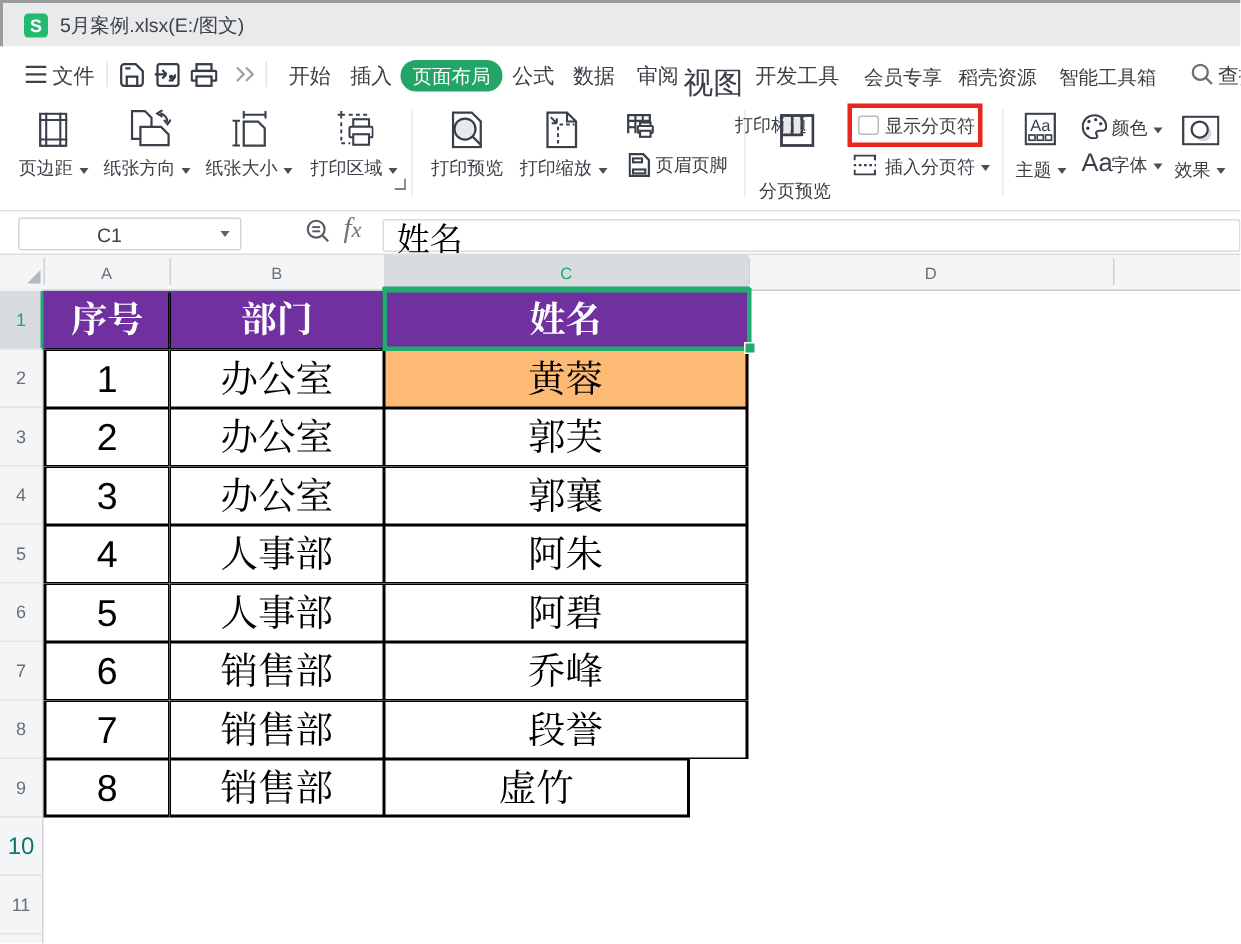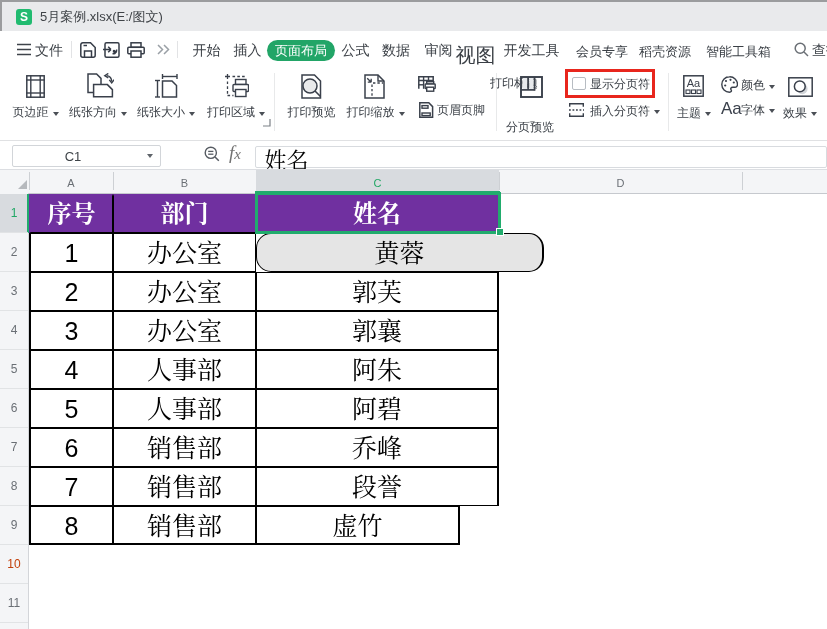--- a/index.html
+++ b/index.html
@@ -247,31 +247,31 @@
 <div class="abs" style="left:0;top:349.5px;width:28px;height:39.0px;line-height:39.0px;text-align:center;font-size:12px;color:#6a6f75;">5</div>
 <div class="abs" style="left:0;top:388.0px;width:28px;height:1px;background:#e1e3e5;"></div>
 <div class="abs" style="left:0;top:388.5px;width:28px;height:39.0px;line-height:39.0px;text-align:center;font-size:12px;color:#6a6f75;">6</div>
 <div class="abs" style="left:0;top:427.0px;width:28px;height:1px;background:#e1e3e5;"></div>
 <div class="abs" style="left:0;top:427.5px;width:28px;height:39.0px;line-height:39.0px;text-align:center;font-size:12px;color:#6a6f75;">7</div>
 <div class="abs" style="left:0;top:466.0px;width:28px;height:1px;background:#e1e3e5;"></div>
 <div class="abs" style="left:0;top:466.5px;width:28px;height:39.0px;line-height:39.0px;text-align:center;font-size:12px;color:#6a6f75;">8</div>
 <div class="abs" style="left:0;top:505.0px;width:28px;height:1px;background:#e1e3e5;"></div>
 <div class="abs" style="left:0;top:505.5px;width:28px;height:39.0px;line-height:39.0px;text-align:center;font-size:12px;color:#6a6f75;">9</div>
 <div class="abs" style="left:0;top:544.0px;width:28px;height:1px;background:#e1e3e5;"></div>
-<div class="abs" style="left:0;top:544.5px;width:28px;height:39.0px;line-height:39.0px;text-align:center;font-size:12px;color:#c2410c;">10</div>
+<div class="abs" style="left:0;top:544.5px;width:28px;height:39.0px;line-height:39.0px;text-align:center;font-size:16px;color:#0f766e;">10</div>
 <div class="abs" style="left:0;top:583.0px;width:28px;height:1px;background:#e1e3e5;"></div>
 <div class="abs" style="left:0;top:583.5px;width:28px;height:39.0px;line-height:39.0px;text-align:center;font-size:12px;color:#6a6f75;">11</div>
 <div class="abs" style="left:0;top:622.0px;width:28px;height:1px;background:#e1e3e5;"></div>
 
 <div class="abs" style="left:29px;top:193.5px;width:84px;height:39.0px;text-align:center;border-style:solid;border-color:#7030a0 #000 #000 #7030a0;border-width:2px 1px 1px 2px;background:#7030a0;color:#fff;font-weight:bold;line-height:35.0px;font-size:24px;font-family:'Liberation Sans','Noto Serif CJK SC',serif;">序号</div>
 <div class="abs" style="left:113px;top:193.5px;width:143px;height:39.0px;text-align:center;border-style:solid;border-color:#7030a0 #000 #000 #000;border-width:2px 1px 1px 1px;background:#7030a0;color:#fff;font-weight:bold;line-height:35.0px;font-size:24px;font-family:'Liberation Sans','Noto Serif CJK SC',serif;">部门</div>
 <div class="abs" style="left:256px;top:193.5px;width:243px;height:39.0px;text-align:center;border-style:solid;border-color:#7030a0;border-width:2px 2px 1px 1px;background:#7030a0;color:#fff;font-weight:bold;line-height:35.0px;font-size:24px;font-family:'Liberation Sans','Noto Serif CJK SC',serif;">姓名</div>
 <div class="abs" style="left:29px;top:232.5px;width:84px;height:39.0px;text-align:center;border-style:solid;border-color:#000;border-width:1px 1px 1px 2px;background:#fff;color:#000;line-height:38px;font-size:25px;font-family:'Liberation Sans','Noto Serif CJK SC',serif;">1</div>
 <div class="abs" style="left:113px;top:232.5px;width:143px;height:39.0px;text-align:center;border-style:solid;border-color:#000;border-width:1px 1px 1px 1px;background:#fff;color:#000;line-height:38px;font-size:25px;font-family:'Liberation Sans','Noto Serif CJK SC',serif;">办公室</div>
-<div class="abs" style="left:256px;top:232.5px;width:288px;height:39.0px;text-align:center;border-style:solid;border-color:#000;border-width:1px 2px 1px 1px;background:#e5e5e5;color:#000;line-height:38px;font-size:25px;font-family:'Liberation Sans','Noto Serif CJK SC',serif;border-radius:15px;">黄蓉</div>
+<div class="abs" style="left:256px;top:232.5px;width:243px;height:39.0px;text-align:center;border-style:solid;border-color:#000;border-width:1px 2px 1px 1px;background:#fdba74;color:#000;line-height:38px;font-size:25px;font-family:'Liberation Sans','Noto Serif CJK SC',serif;">黄蓉</div>
 <div class="abs" style="left:29px;top:271.5px;width:84px;height:39.0px;text-align:center;border-style:solid;border-color:#000;border-width:1px 1px 1px 2px;background:#fff;color:#000;line-height:38px;font-size:25px;font-family:'Liberation Sans','Noto Serif CJK SC',serif;">2</div>
 <div class="abs" style="left:113px;top:271.5px;width:143px;height:39.0px;text-align:center;border-style:solid;border-color:#000;border-width:1px 1px 1px 1px;background:#fff;color:#000;line-height:38px;font-size:25px;font-family:'Liberation Sans','Noto Serif CJK SC',serif;">办公室</div>
 <div class="abs" style="left:256px;top:271.5px;width:243px;height:39.0px;text-align:center;border-style:solid;border-color:#000;border-width:1px 2px 1px 1px;background:#fff;color:#000;line-height:38px;font-size:25px;font-family:'Liberation Sans','Noto Serif CJK SC',serif;">郭芙</div>
 <div class="abs" style="left:29px;top:310.5px;width:84px;height:39.0px;text-align:center;border-style:solid;border-color:#000;border-width:1px 1px 1px 2px;background:#fff;color:#000;line-height:38px;font-size:25px;font-family:'Liberation Sans','Noto Serif CJK SC',serif;">3</div>
 <div class="abs" style="left:113px;top:310.5px;width:143px;height:39.0px;text-align:center;border-style:solid;border-color:#000;border-width:1px 1px 1px 1px;background:#fff;color:#000;line-height:38px;font-size:25px;font-family:'Liberation Sans','Noto Serif CJK SC',serif;">办公室</div>
 <div class="abs" style="left:256px;top:310.5px;width:243px;height:39.0px;text-align:center;border-style:solid;border-color:#000;border-width:1px 2px 1px 1px;background:#fff;color:#000;line-height:38px;font-size:25px;font-family:'Liberation Sans','Noto Serif CJK SC',serif;">郭襄</div>
 <div class="abs" style="left:29px;top:349.5px;width:84px;height:39.0px;text-align:center;border-style:solid;border-color:#000;border-width:1px 1px 1px 2px;background:#fff;color:#000;line-height:38px;font-size:25px;font-family:'Liberation Sans','Noto Serif CJK SC',serif;">4</div>
 <div class="abs" style="left:113px;top:349.5px;width:143px;height:39.0px;text-align:center;border-style:solid;border-color:#000;border-width:1px 1px 1px 1px;background:#fff;color:#000;line-height:38px;font-size:25px;font-family:'Liberation Sans','Noto Serif CJK SC',serif;">人事部</div>
 <div class="abs" style="left:256px;top:349.5px;width:243px;height:39.0px;text-align:center;border-style:solid;border-color:#000;border-width:1px 2px 1px 1px;background:#fff;color:#000;line-height:38px;font-size:25px;font-family:'Liberation Sans','Noto Serif CJK SC',serif;">阿朱</div>
 <div class="abs" style="left:29px;top:388.5px;width:84px;height:39.0px;text-align:center;border-style:solid;border-color:#000;border-width:1px 1px 1px 2px;background:#fff;color:#000;line-height:38px;font-size:25px;font-family:'Liberation Sans','Noto Serif CJK SC',serif;">5</div>

